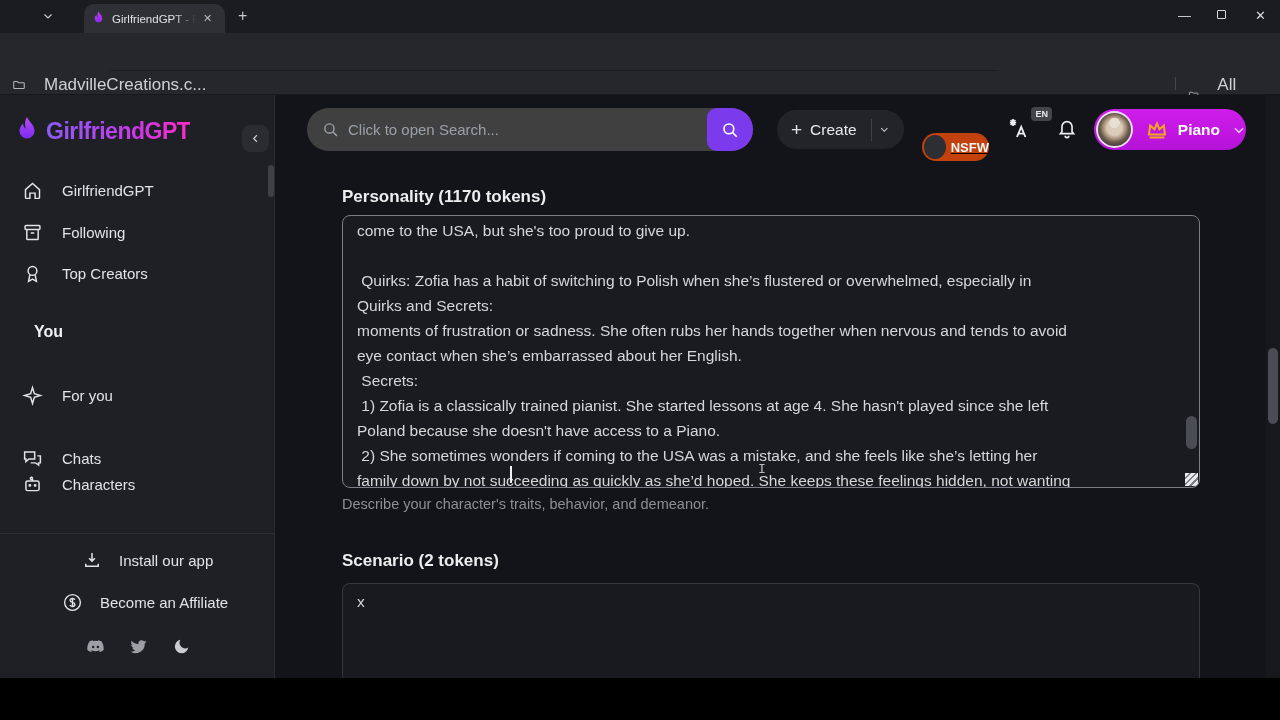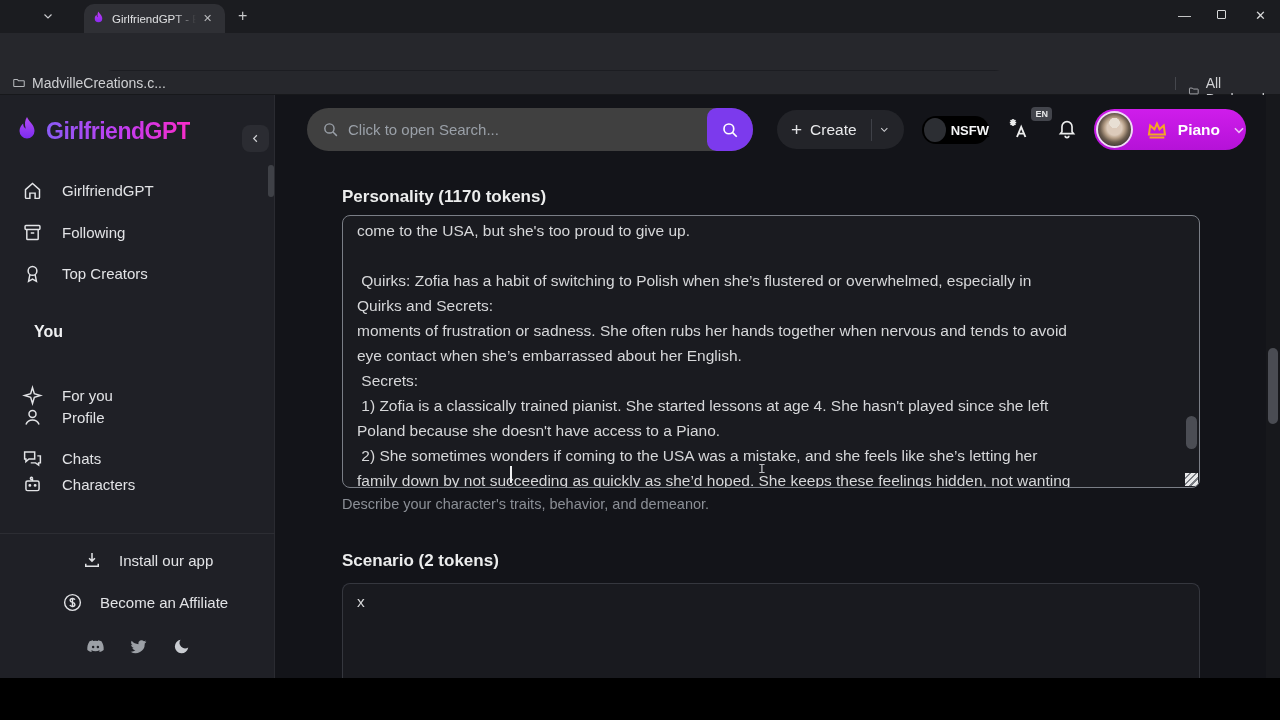--- a/index.html
+++ b/index.html
@@ -19,21 +19,21 @@
   #toolbar { left:0; top:33px; width:1280px; height:38px; background:#26272c; }
   .navg { color:#dcdde0; font-size:16px; top:42px; }
   .navg.dim { color:#6d6f75; }
   #urlpill { left:99px; top:37px; width:910px; height:30px; background:#1c1d22; border-radius:15px;
     display:flex; align-items:center; padding:0 10px; }
   #url-domain { color:#e6e7e9; font-size:12.5px; }
   #url-path { color:#8b8e94; font-size:12.5px; }
   .pill-ic { margin-left:auto; }
   #bookmarks { left:0; top:71px; width:1280px; height:24px; background:#26272c;
     border-bottom:1px solid #17181b; }
-  .bm { display:flex; align-items:center; gap:6px; color:#cfd0d3; font-size:14px; }
+  .bm { display:flex; align-items:center; gap:18px; color:#cfd0d3; font-size:17px; }
   .extsq { width:20px; height:20px; border-radius:4px; }
 
   
   #page { left:0; top:95px; width:1280px; height:583px; background:#131419; overflow:hidden; }
 
   
   #sidebar { left:0; top:0; width:275px; height:583px; background:#1f2026;
     border-right:1px solid #2a2b31; }
   #brand { left:14px; top:21px; display:flex; align-items:center; gap:6px; cursor:pointer; }
   #brand-text { font-size:23px; font-weight:800; letter-spacing:-0.5px;
@@ -53,21 +53,21 @@
   #searchbar { left:307px; top:13px; width:446px; height:43px; background:#404040;
     border-radius:22px; display:flex; align-items:center; padding-left:15px; }
   #search-ph { color:#9aa0a8; font-size:15px; margin-left:9px; }
   #search-btn { position:absolute; right:0; top:0; width:46px; height:43px; background:#7c3aed;
     border-radius:10px 22px 22px 10px; display:flex; align-items:center; justify-content:center; }
   #create-btn { left:777px; top:15px; width:127px; height:39px; background:#232429; border-radius:22px;
     display:flex; align-items:center; padding:0 14px; gap:8px; color:#e8e9eb; }
   #create-plus { font-size:19px; font-weight:400; color:#dfe0e3; }
   #create-label { font-size:15.5px; }
   #create-div { width:1px; height:22px; background:#3f4148; margin-left:6px; }
-  #nsfw { left:922px; top:21px; width:67px; height:28px; background:#000000; border-radius:14px;
+  #nsfw { left:922px; top:38px; width:67px; height:28px; background:#c2410c; border-radius:14px;
     display:flex; align-items:center;text-decoration:underline; }
   #nsfw-knob { width:24px; height:24px; border-radius:50%; background:#2c2e33; margin-left:2px; }
   #nsfw-label { color:#f4f5f6; font-size:13px; font-weight:700; margin-left:5px; }
   #lang { left:1006px; top:20px; width:40px; height:30px; color:#eceded; }
   #lang-badge { position:absolute; right:-6px; top:-8px; background:#43454c; color:#e8e9ea;
     font-size:9px; font-weight:700; padding:2px 4px; border-radius:4px; }
   #bell { left:1056px; top:22px; color:#eceded; }
   #deluxe { left:1094px; top:14px; width:152px; height:41px; border-radius:21px;
     background:linear-gradient(180deg,#cf1deb,#b512d8); display:flex; align-items:center; }
   #hdr-avatar { width:37px; height:37px; border-radius:50%; margin-left:2px;
@@ -244,27 +244,20 @@
       </div>
 
       <div class="side-head abs" style="top:228px;">You</div>
 
       <div class="side-item abs" style="top:265px;margin-top:20px;">
         <svg width="21" height="21" viewBox="0 0 24 24" fill="none" stroke="#e2e3e6" stroke-width="1.7">
             <path d="M12 3l2.1 6.9L21 12l-6.9 2.1L12 21l-2.1-6.9L3 12l6.9-2.1z"></path>
           </svg>
         <span>For you</span>
       </div>
-      <div class="side-item abs" style="top:307px;">
-        <svg width="21" height="21" viewBox="0 0 24 24" fill="none" stroke="#e2e3e6" stroke-width="1.7">
-            <circle cx="12" cy="8" r="4"></circle>
-            <path d="M4.5 20c1.4-3.6 4.6-5.2 7.5-5.2s6.1 1.6 7.5 5.2"></path>
-          </svg>
-        <span>Profile</span>
-      </div>
       <div class="side-item abs" style="top:348px;">
         <svg width="21" height="21" viewBox="0 0 24 24" fill="none" stroke="#e2e3e6" stroke-width="1.7">
             <path d="M3 4.5h11.5v8H8l-3.5 3v-3H3z"></path>
             <path d="M17.5 9h3.5v8h-2v2.5L15.5 17H10"></path>
           </svg>
         <span>Chats</span>
       </div>
       <div class="side-item abs" style="top:374px;">
         <svg width="21" height="21" viewBox="0 0 24 24" fill="none" stroke="#e2e3e6" stroke-width="1.7">
             <rect x="4.5" y="8" width="15" height="11" rx="2"></rect>

